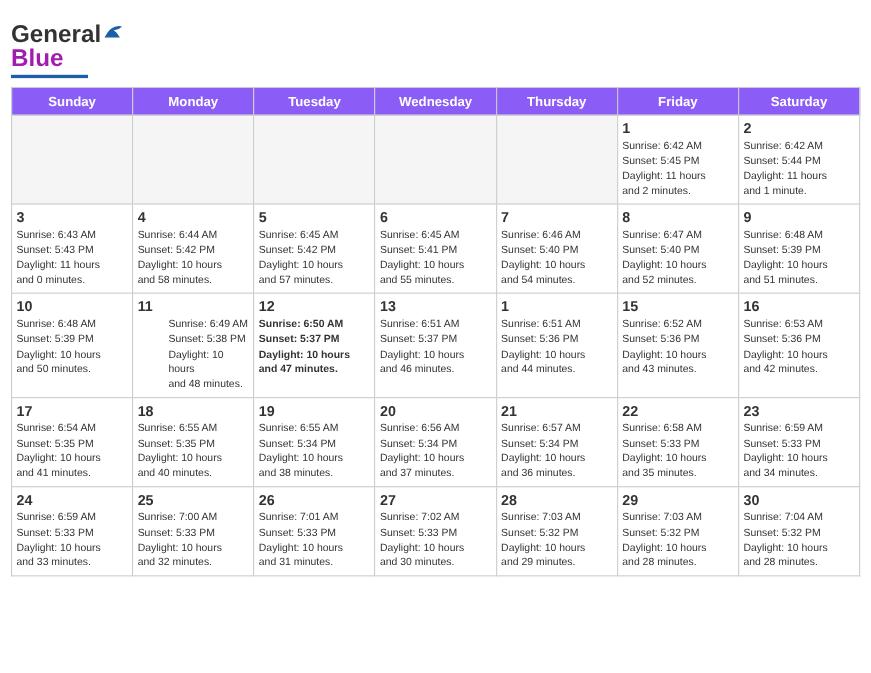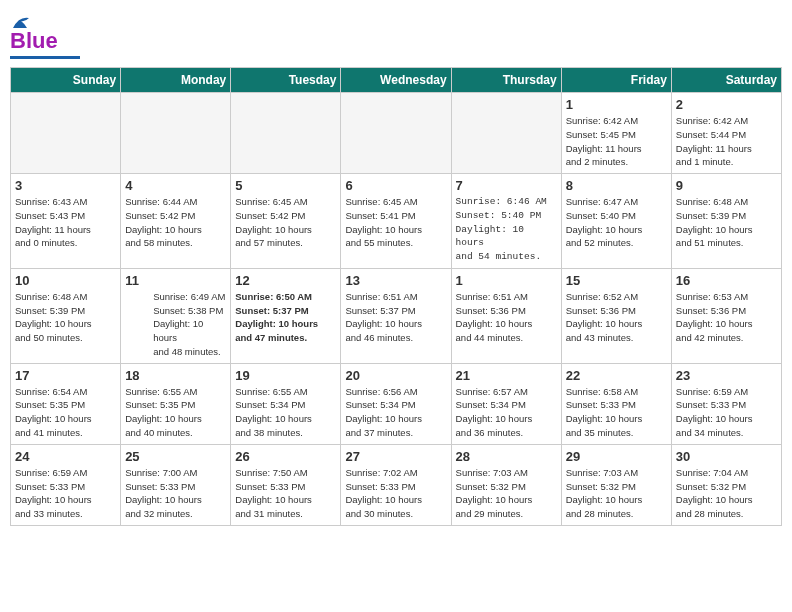--- a/index.html
+++ b/index.html
@@ -39,26 +39,26 @@
     .location {
       font-size: 16px;
       color: #555;
     }
     .calendar {
       width: 100%;
       border-collapse: collapse;
       table-layout: fixed;
     }
     .calendar thead tr th {
-      background: #0f766e;
+      background: #8b5cf6;
       color: #fff;
       font-size: 12px;
       font-weight: bold;
       padding: 5px 4px;
-      text-align: right;
+      text-align: center;
       border: 1px solid #ccc;
     }
     .calendar tbody tr td {
       border: 1px solid #ccc;
       vertical-align: top;
       padding: 4px 4px;
       font-size: 10px;
       color: #333;
       height: 80px;
       background: #fff;
@@ -77,20 +77,21 @@
       line-height: 1.45;
       color: #333;
     }
   </style>
 </head>
 <body>
 
 <div class="header">
   <div class="logo">
     <div style="display:flex;align-items:center;">
+      <span style="font-size:22px;font-weight:bold;color:#333;">General</span>
       <svg width="22" height="18" viewBox="0 0 22 18" style="margin-left:1px;margin-top:-4px;">
         <path d="M2,14 Q8,2 18,4 Q14,8 10,7 Q14,10 16,14" fill="#1a5fa8"></path>
       </svg>
     </div>
     <div style="display:flex;align-items:center;margin-top:-4px;">
       <span style="font-size:22px;font-weight:bold;color:#a21caf;">Blue</span>
     </div>
     <div class="logo-line"></div>
   </div>
   <div class="title-block">
@@ -157,21 +158,21 @@
         </td>
         <td>
           <span class="day-num">6</span>
           <div class="day-info" style="white-space: pre-line;">Sunrise: 6:45 AM
 Sunset: 5:41 PM
 Daylight: 10 hours
 and 55 minutes.</div>
         </td>
         <td>
           <span class="day-num">7</span>
-          <div class="day-info" style="white-space: pre-line; font-family: Liberation Mono, monospace;">Sunrise: 6:46 AM
+          <div class="day-info" style="white-space: pre-line;">Sunrise: 6:46 AM
 Sunset: 5:40 PM
 Daylight: 10 hours
 and 54 minutes.</div>
         </td>
         <td>
           <span class="day-num">8</span>
           <div class="day-info" style="white-space: pre-line;">Sunrise: 6:47 AM
 Sunset: 5:40 PM
 Daylight: 10 hours
 and 52 minutes.</div>
@@ -296,21 +297,21 @@
         </td>
         <td>
           <span class="day-num">25</span>
           <div class="day-info" style="white-space: pre-line;">Sunrise: 7:00 AM
 Sunset: 5:33 PM
 Daylight: 10 hours
 and 32 minutes.</div>
         </td>
         <td>
           <span class="day-num">26</span>
-          <div class="day-info" style="white-space: pre-line;">Sunrise: 7:50 AM
+          <div class="day-info" style="white-space: pre-line;">Sunrise: 7:01 AM
 Sunset: 5:33 PM
 Daylight: 10 hours
 and 31 minutes.</div>
         </td>
         <td>
           <span class="day-num">27</span>
           <div class="day-info" style="white-space: pre-line;">Sunrise: 7:02 AM
 Sunset: 5:33 PM
 Daylight: 10 hours
 and 30 minutes.</div>

